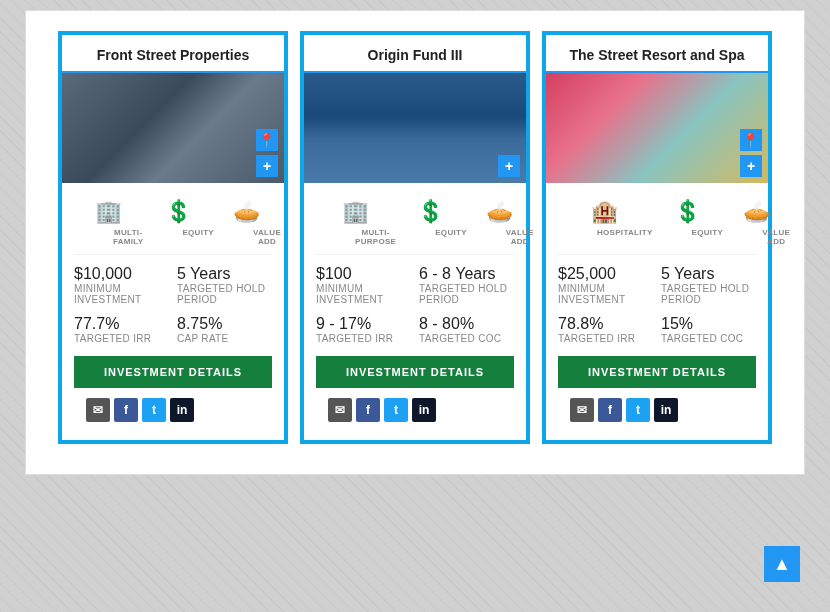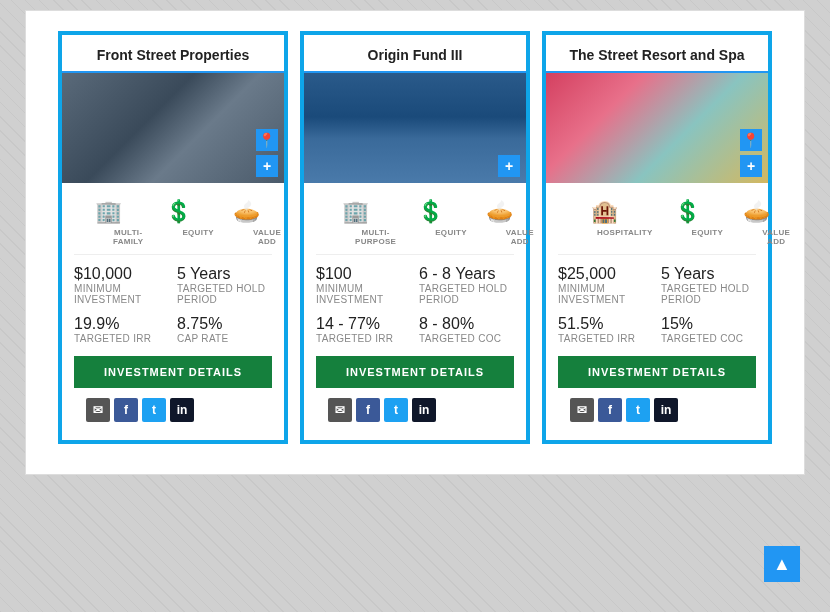--- a/index.html
+++ b/index.html
@@ -281,21 +281,21 @@
           <div class="stats-grid">
             <div class="stat-item">
               <div class="stat-value">$10,000</div>
               <div class="stat-label">MINIMUM INVESTMENT</div>
             </div>
             <div class="stat-item">
               <div class="stat-value">5 Years</div>
               <div class="stat-label">TARGETED HOLD PERIOD</div>
             </div>
             <div class="stat-item">
-              <div class="stat-value">19.9%</div>
+              <div class="stat-value">77.7%</div>
               <div class="stat-label">TARGETED IRR</div>
             </div>
             <div class="stat-item">
               <div class="stat-value">8.75%</div>
               <div class="stat-label">CAP RATE</div>
             </div>
           </div>
           <button class="invest-btn">INVESTMENT DETAILS</button>
           <div class="social-row">
             <div class="social-icon social-email">✉</div>
@@ -331,21 +331,21 @@
           <div class="stats-grid">
             <div class="stat-item">
               <div class="stat-value">$100</div>
               <div class="stat-label">MINIMUM INVESTMENT</div>
             </div>
             <div class="stat-item">
               <div class="stat-value">6 - 8 Years</div>
               <div class="stat-label">TARGETED HOLD PERIOD</div>
             </div>
             <div class="stat-item">
-              <div class="stat-value">14 - 77%</div>
+              <div class="stat-value">9 - 17%</div>
               <div class="stat-label">TARGETED IRR</div>
             </div>
             <div class="stat-item">
               <div class="stat-value">8 - 80%</div>
               <div class="stat-label">TARGETED COC</div>
             </div>
           </div>
           <button class="invest-btn">INVESTMENT DETAILS</button>
           <div class="social-row">
             <div class="social-icon social-email">✉</div>
@@ -382,21 +382,21 @@
           <div class="stats-grid">
             <div class="stat-item">
               <div class="stat-value">$25,000</div>
               <div class="stat-label">MINIMUM INVESTMENT</div>
             </div>
             <div class="stat-item">
               <div class="stat-value">5 Years</div>
               <div class="stat-label">TARGETED HOLD PERIOD</div>
             </div>
             <div class="stat-item">
-              <div class="stat-value">51.5%</div>
+              <div class="stat-value">78.8%</div>
               <div class="stat-label">TARGETED IRR</div>
             </div>
             <div class="stat-item">
               <div class="stat-value">15%</div>
               <div class="stat-label">TARGETED COC</div>
             </div>
           </div>
           <button class="invest-btn">INVESTMENT DETAILS</button>
           <div class="social-row">
             <div class="social-icon social-email">✉</div>

